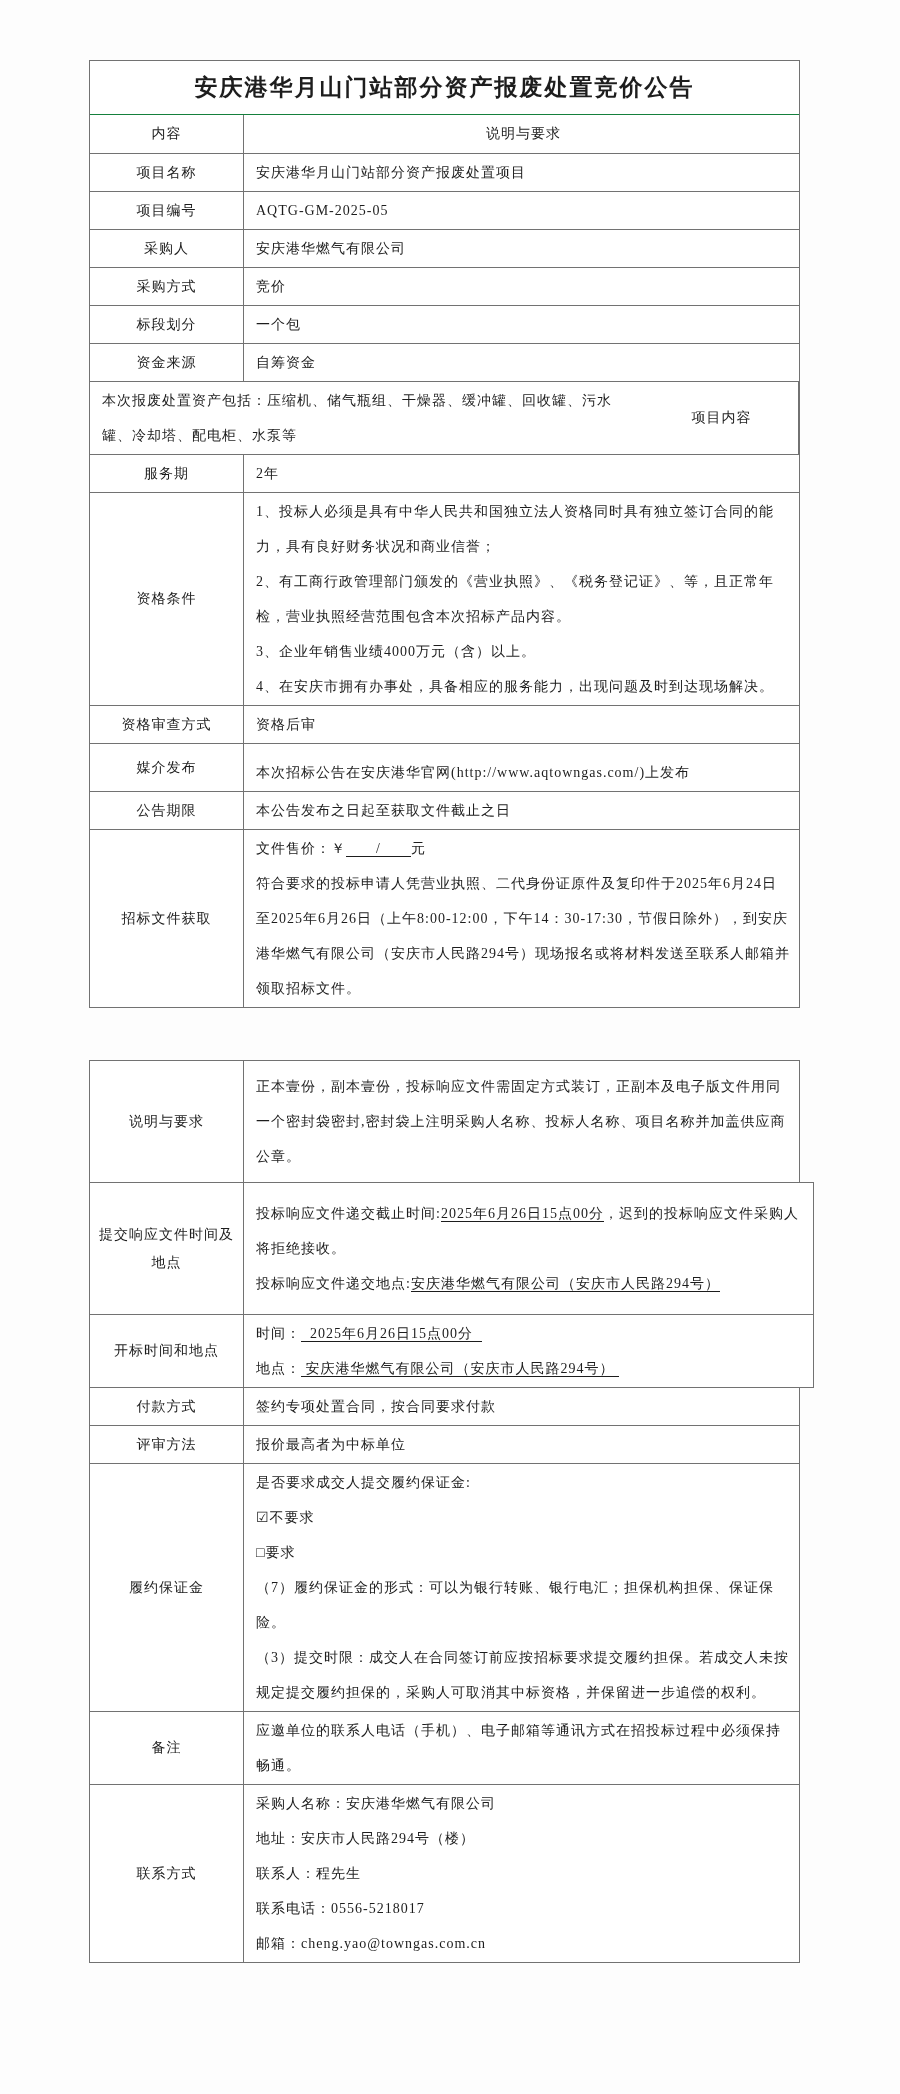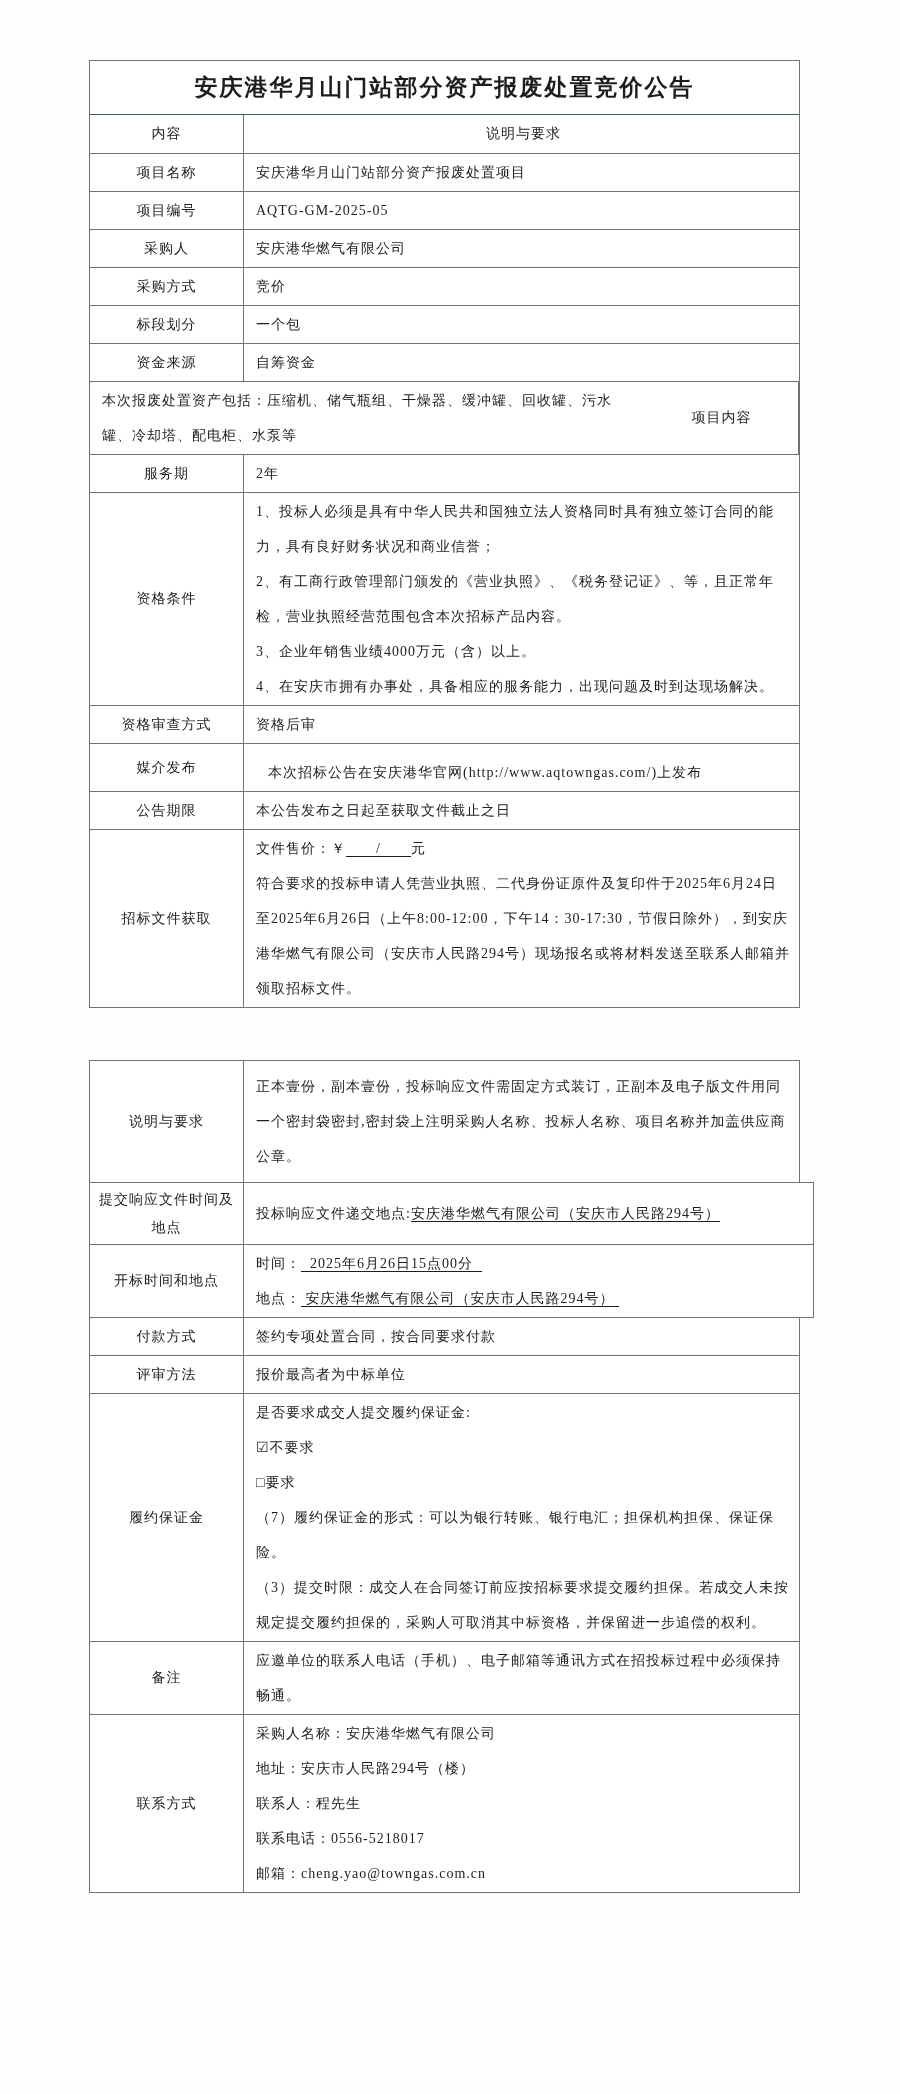--- a/index.html
+++ b/index.html
@@ -19,21 +19,21 @@
   .cell{box-sizing:border-box;font-size:14px;letter-spacing:1px;}
   .cell.label{flex:0 0 154px;max-width:154px;border-right:1px solid #727272;
               display:flex;align-items:center;justify-content:center;text-align:center;
               padding:2px 4px;line-height:28px;}
   .cell.value{flex:1 1 auto;display:flex;flex-direction:column;justify-content:center;
               padding:1px 8px 1px 12px;min-width:0;}
   .header-row{min-height:39px;}
   .header-row .cell.value{flex-direction:row;align-items:center;justify-content:center;}
   .line{margin:0;line-height:35px;word-break:break-all;}
   .u{border-bottom:1px solid #1d1d1d;}
-  .tall{min-height:48px;gap:12px;}
+  .tall{min-height:48px;}
   .nowrap .line{white-space:nowrap;margin-top:10px;}
   .padv .cell.value{padding-top:13px;padding-bottom:13px;}
   .padv-sm .cell.value{padding-top:8px;padding-bottom:8px;justify-content:center;}
 </style>
 </head>
 <body>
 
 <div class="page">
   <div class="tbl tbl1" id="table1">
     <div class="title-row">安庆港华月山门站部分资产报废处置竞价公告</div>
@@ -127,20 +127,21 @@
   <div class="tbl tbl2" id="table2">
       <div class="row padv-sm">
         <div class="cell label">说明与要求</div>
         <div class="cell value">
           <p class="line"><span>正本壹份，副本壹份，投标响应文件需固定方式装订，正副本及电子版文件用同一个密封袋密封,密封袋上注明采购人名称、投标人名称、项目名称并加盖供应商公章。</span></p>
         </div>
       </div>
       <div class="row wide padv">
         <div class="cell label">提交响应文件时间及地点</div>
         <div class="cell value">
+          <p class="line"><span>投标响应文件递交截止时间:</span><span class="u">2025年6月26日15点00分</span><span>，迟到的投标响应文件采购人将拒绝接收。</span></p>
           <p class="line"><span>投标响应文件递交地点:</span><span class="u">安庆港华燃气有限公司（安庆市人民路294号）</span></p>
         </div>
       </div>
       <div class="row wide">
         <div class="cell label">开标时间和地点</div>
         <div class="cell value">
           <p class="line"><span>时间：</span><span class="u">&nbsp;&nbsp;2025年6月26日15点00分&nbsp;&nbsp;</span></p>
           <p class="line"><span>地点：</span><span class="u">&nbsp;安庆港华燃气有限公司（安庆市人民路294号）&nbsp;</span></p>
         </div>
       </div>

